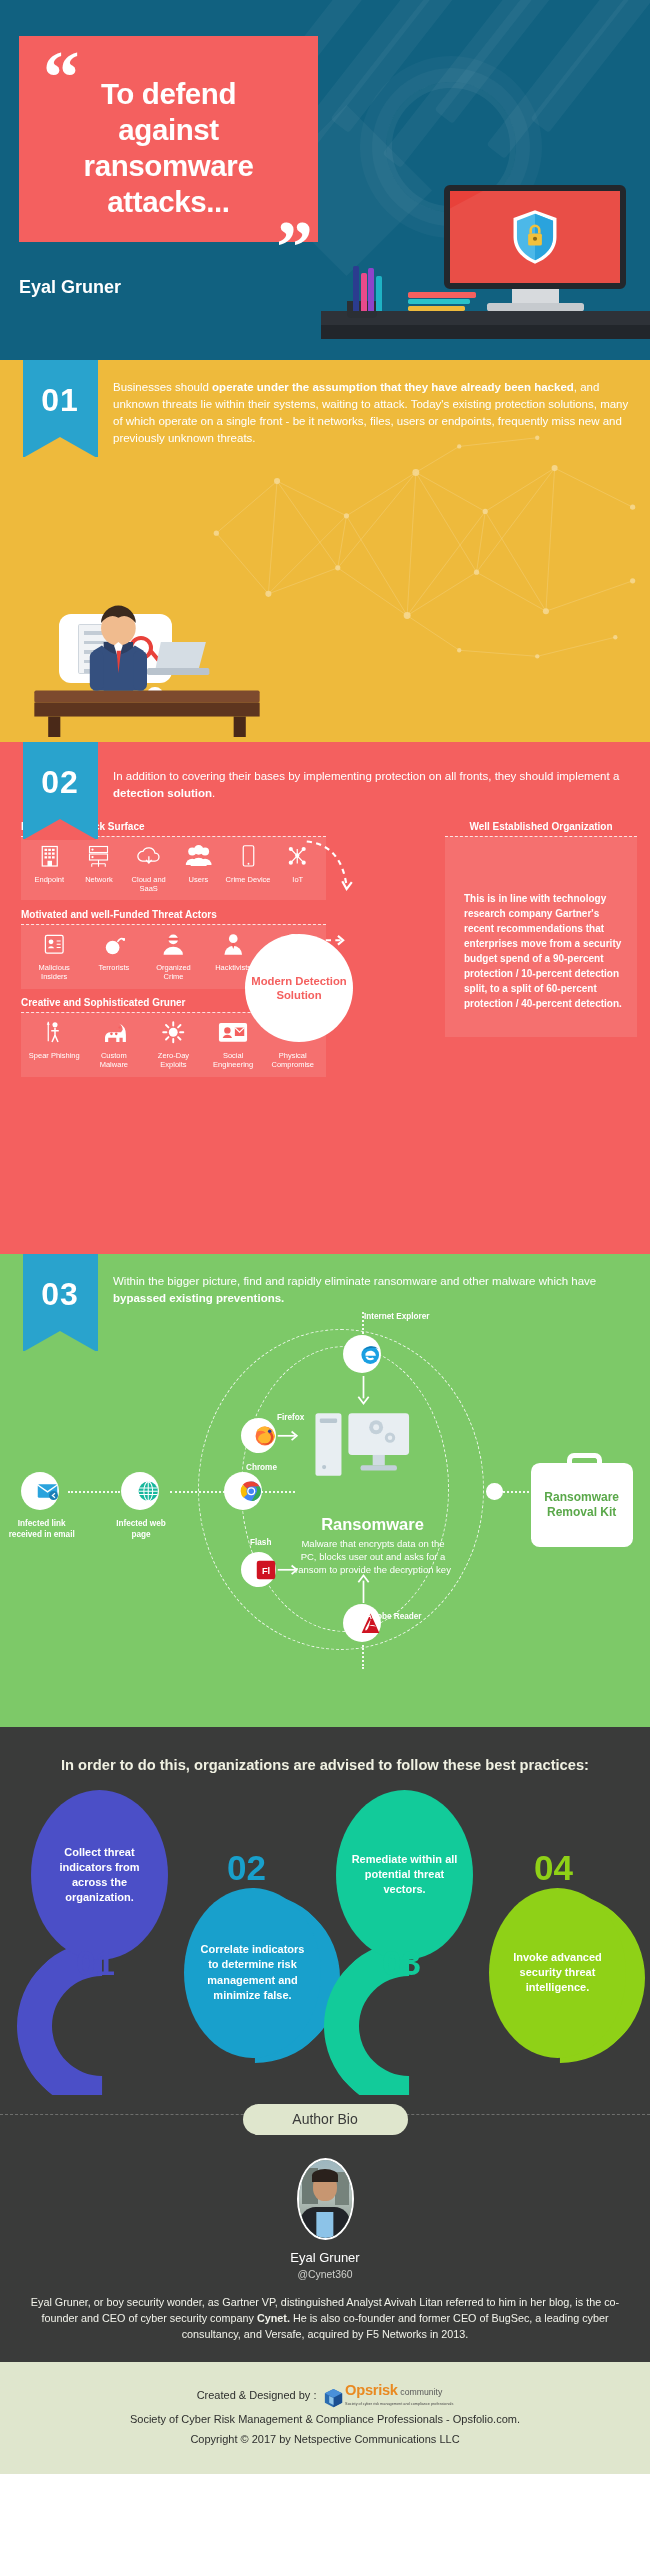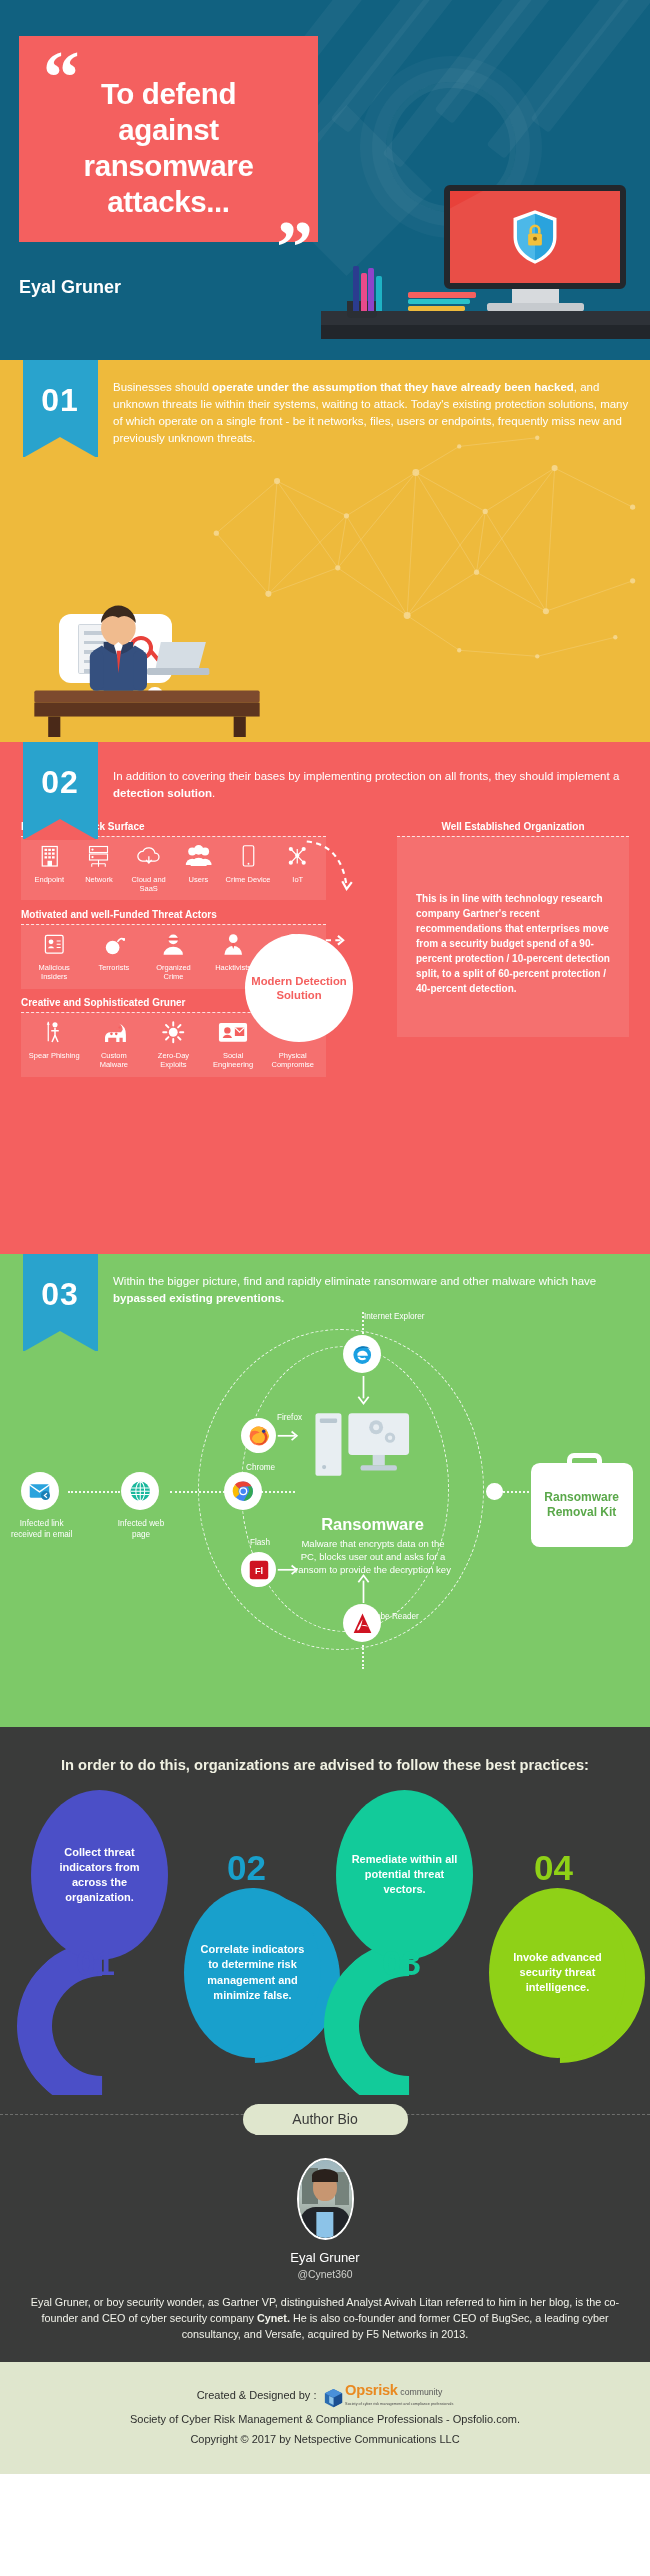--- a/index.html
+++ b/index.html
@@ -212,50 +212,51 @@
     display: flex; align-items: center; justify-content: center;
     text-align: center;
     color: #f4605f;
     font-size: 11.3px;
     font-weight: bold;
     line-height: 1.28;
     z-index: 6;
   }
   .right-panel {
     position: absolute;
-    right: 21px; top: 0;
-    width: 232px;
+    right: 13px; top: 0;
+    width: 192px;
     color: #fff;
   }
   .rp-title { font-size: 10px; font-weight: bold; text-align:center; margin-bottom: 3.5px; }
   .rp-box {
     background: rgba(255,255,255,0.10);
     border-top: 1.7px dashed rgba(255,255,255,0.8);
     padding: 54px 14px 22.5px 19px;
     font-size: 10px;
     font-weight: bold;
     line-height: 1.5;
     min-height: 201px;
   }
 
   
   .s03 { background: #7dc968; height: 473px; }
   .flow { position: relative; height: 373px; }
   .node {
     position: absolute;
     background: #ffffff;
     border-radius: 50%;
-    display: flex; align-items: center; justify-content: center;
+    display: flex; align-items: center; justify-content: flex-end;
   }
   .flow-label {
     position: absolute;
     color: #ffffff;
     font-size: 8.2px;
     text-align: center;
     line-height: 1.3;
+    font-weight: bold;
   }
   .ell {
     position: absolute;
     left: 198px; top: 22px;
     width: 286px; height: 321px;
     border: 1.7px dashed rgba(255,255,255,0.85);
     border-radius: 50%;
   }
   .ell2 {
     position: absolute;

